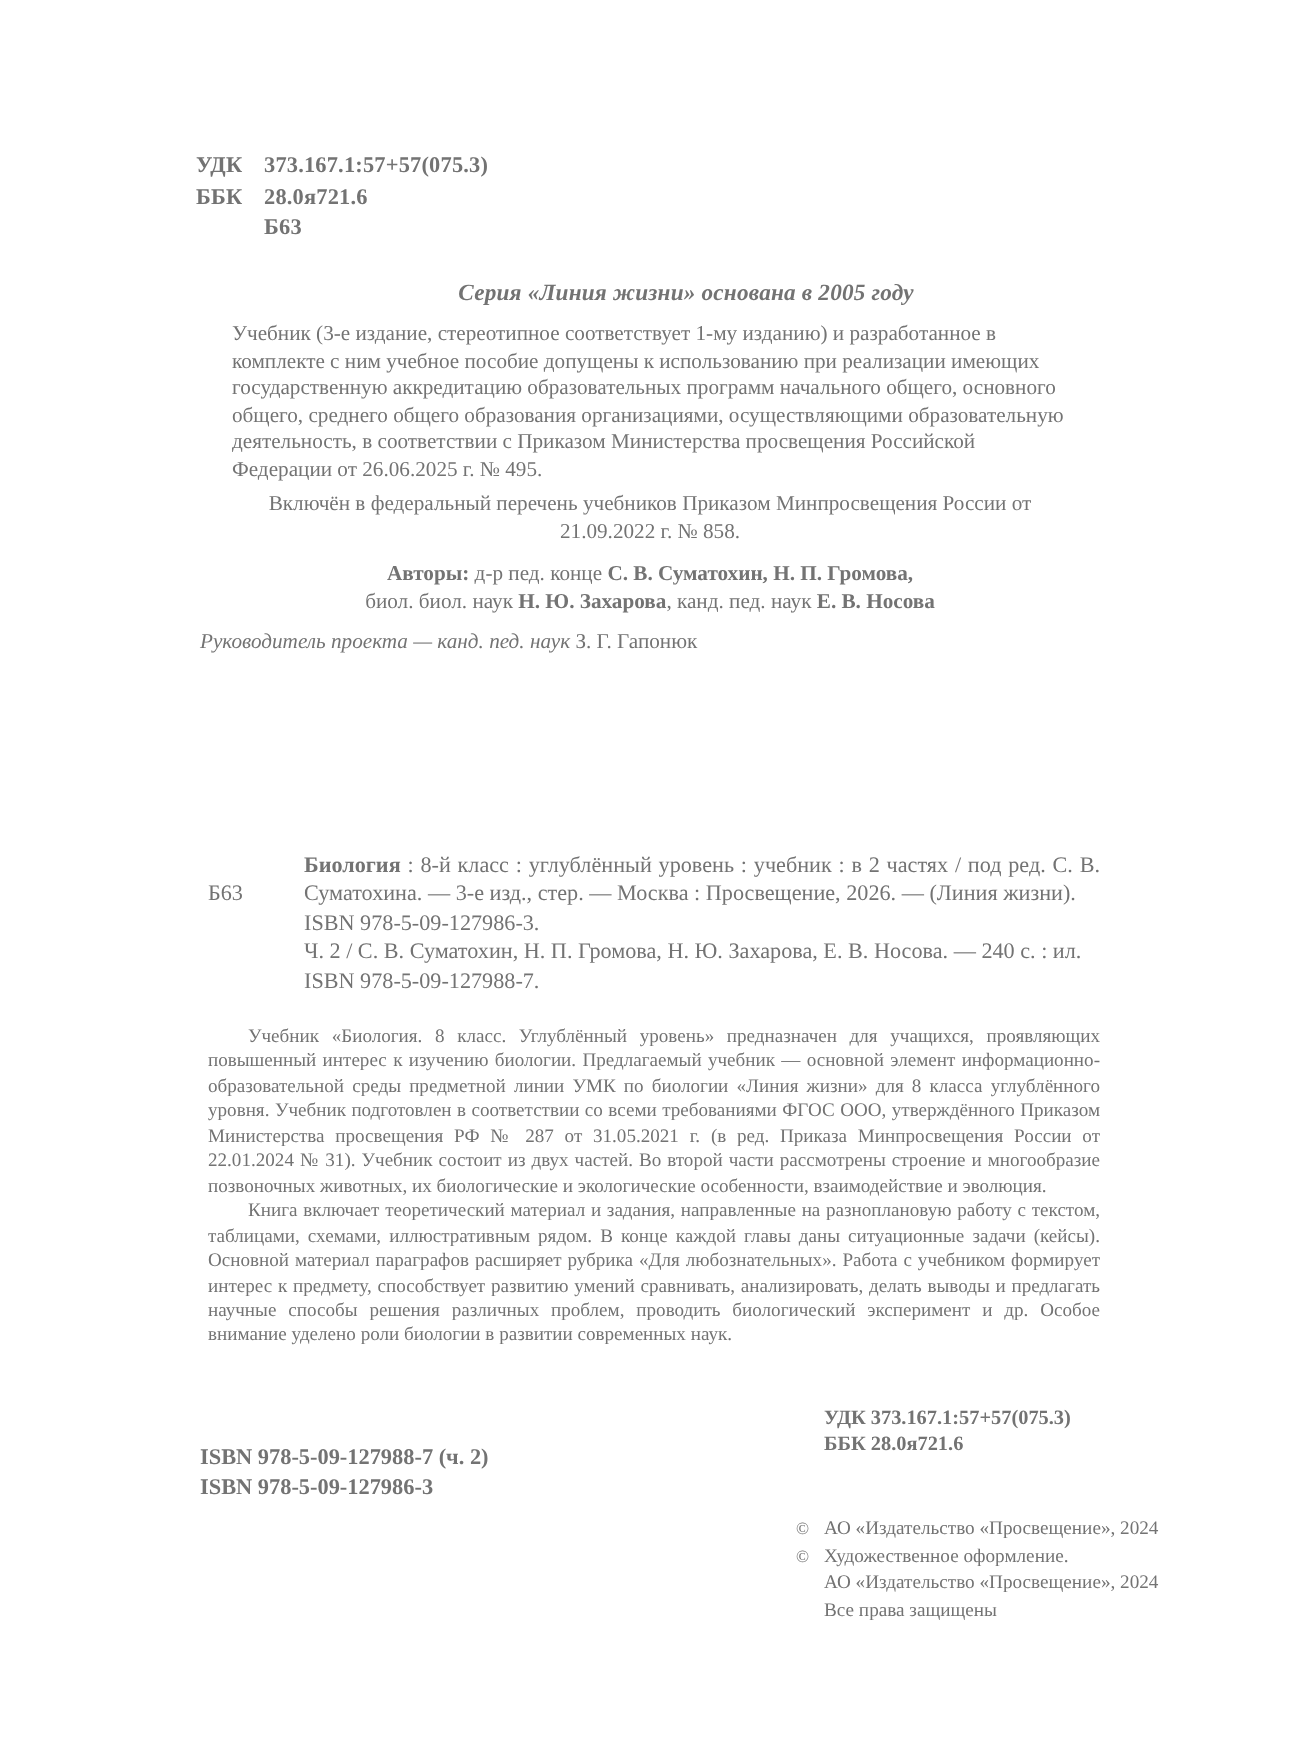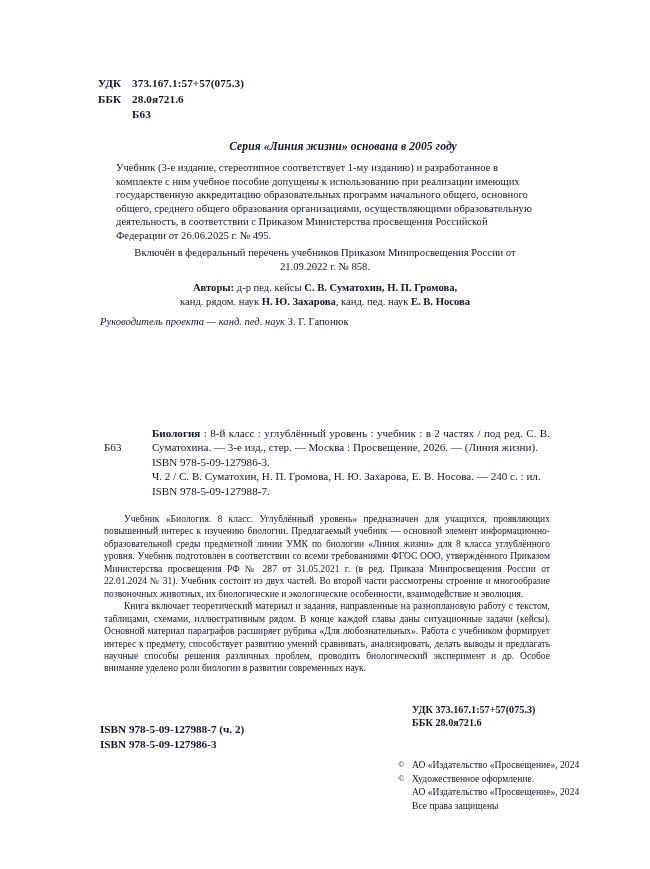--- a/index.html
+++ b/index.html
@@ -5,21 +5,21 @@
   html, body {
     margin: 0;
     padding: 0;
     background: #ffffff;
   }
   .page {
     position: relative;
     width: 650px;
     height: 869px;
     background: #ffffff;
-    color: #0f172a;
+    color: #737373;
     font-family: "Liberation Serif", "DejaVu Serif", serif;
     overflow: hidden;
   }
 
   
   .udk-block {
     position: absolute;
     left: 98px;
     top: 76px;
     font-size: 11.2px;
@@ -213,22 +213,22 @@
     <span class="udk-b63">Б63</span>
   </div>
 
   <div class="series-line">Серия «Линия жизни» основана в 2005 году</div>
 
   <div class="approval">Учебник (3-е издание, стереотипное соответствует 1-му изданию) и разработанное в комплекте с ним учебное пособие допущены к использованию при реализации имеющих государственную аккредитацию образовательных программ начального общего, основного общего, среднего общего образования организациями, осуществляющими образовательную деятельность, в соответствии с Приказом Министерства просвещения Российской Федерации от 26.06.2025 г. № 495.</div>
 
   <div class="fed-list">Включён в федеральный перечень учебников Приказом Минпросвещения России от 21.09.2022 г. № 858.</div>
 
   <div class="authors">
-    <span style="font-weight:bold">Авторы:</span><span> д-р пед. кейсы </span><span style="font-weight:bold">С. В. Суматохин, Н. П. Громова,</span><br>
-    <span>канд. рядом. наук </span><span style="font-weight:bold">Н. Ю. Захарова</span><span>, канд. пед. наук </span><span style="font-weight:bold">Е. В. Носова</span>
+    <span style="font-weight:bold">Авторы:</span><span> д-р пед. конце </span><span style="font-weight:bold">С. В. Суматохин, Н. П. Громова,</span><br>
+    <span>биол. биол. наук </span><span style="font-weight:bold">Н. Ю. Захарова</span><span>, канд. пед. наук </span><span style="font-weight:bold">Е. В. Носова</span>
   </div>
 
   <div class="leader">
     <span>Руководитель проекта — канд. пед. наук </span><span class="plain">З. Г. Гапонюк</span>
   </div>
 
   <div class="biblio">
     <div class="biblio-main">
       <span class="biblio-code">Б63</span>
       <b>Биология</b><span> : 8-й класс : углублённый уровень : учебник : в 2 частях / под ред. С. В. Суматохина. — 3-е изд., стер. — Москва : Просвещение, 2026. — (Линия жизни).</span>

